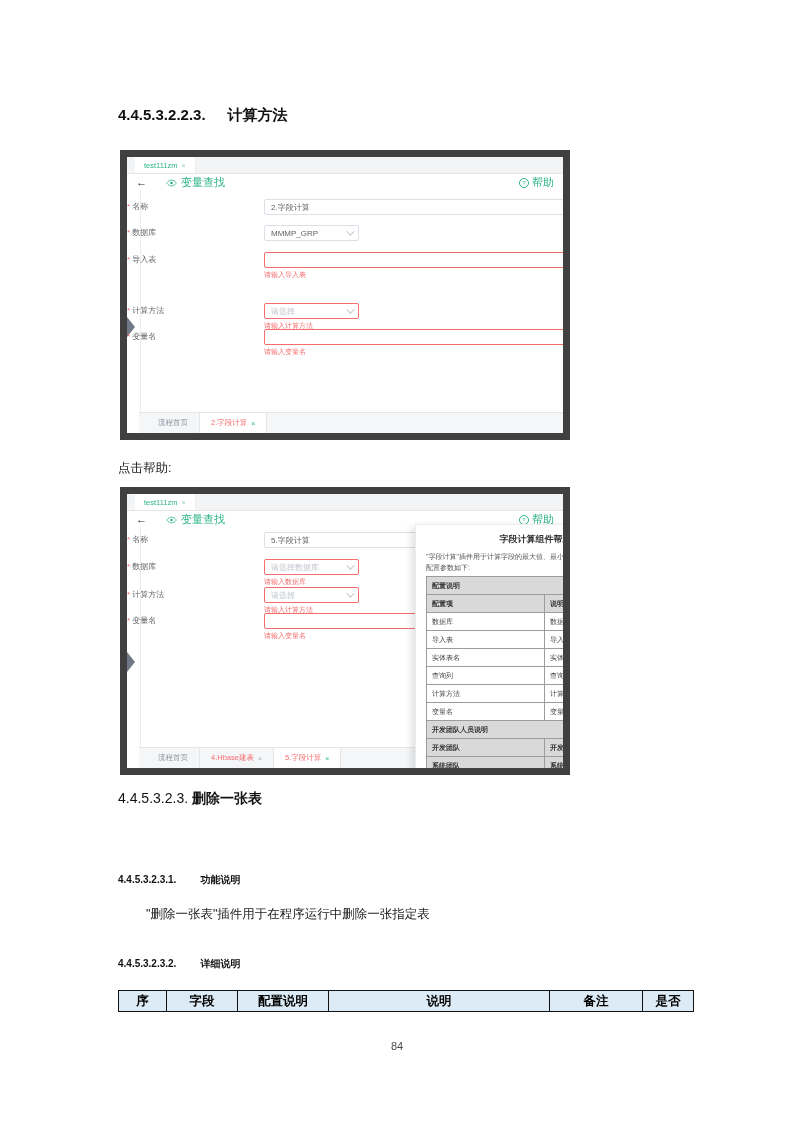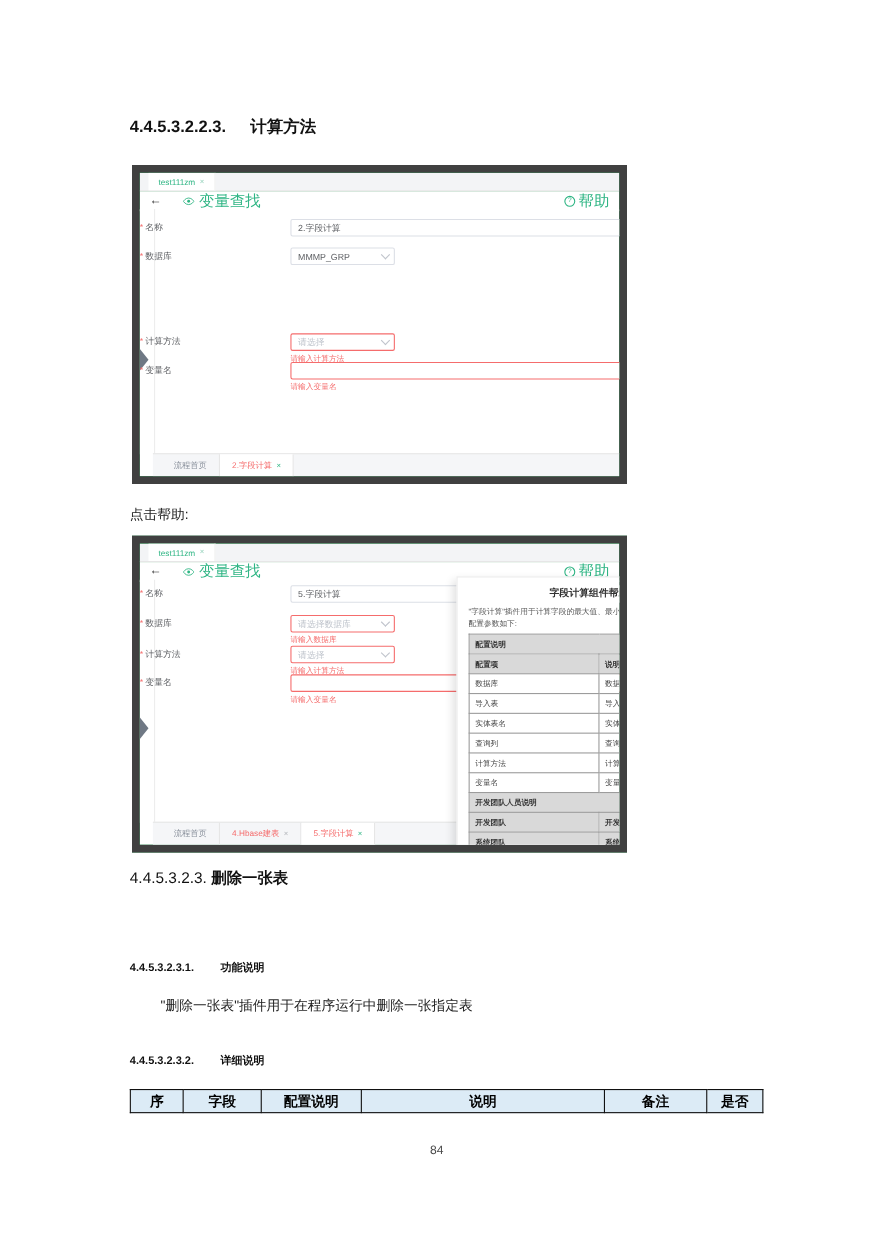--- a/index.html
+++ b/index.html
@@ -27,21 +27,21 @@
     color:#000;text-align:center;height:20px;padding:0 2px;
   }
 
   
   .shot{position:absolute;left:120px;width:450px;background:#15803d;border:7px solid #404040;box-sizing:border-box;overflow:hidden;}
   #shot1{top:150px;height:290px;}
   #shot2{top:487px;height:288px;}
   .shot-tabbar{height:16px;background:#f3f4f6;border-bottom:1px solid #e6e6e6;display:flex;align-items:stretch;padding-left:8px;}
   .shot-tab{background:#fff;display:flex;align-items:center;padding:0 9px;font-size:7.5px;color:#2db583;border-right:1px solid #eee;gap:4px;}
   .shot-tab .x{color:#8fd0b8;font-size:7px;}
-  .shot-toolbar{height:17px;background:#fff;border-bottom:1px solid #ededed;display:flex;align-items:center;padding:0 9px;font-size:14px;}
+  .shot-toolbar{height:17px;background:#fff;border-bottom:1px solid #ededed;display:flex;align-items:center;padding:0 9px;font-size:11px;}
   .back-icon{color:#222;font-size:11px;line-height:11px;font-weight:bold;}
   .back-icon::before{content:"\2190";}
   .tb-title{color:#2db583;margin-left:19px;display:flex;align-items:center;gap:4px;}
   .tb-help{margin-left:auto;color:#2db583;display:flex;align-items:center;gap:3px;}
   .qicon{display:inline-block;width:8px;height:8px;border:1px solid #2db583;border-radius:50%;font-size:6px;line-height:8px;text-align:center;color:#2db583;}
   .qicon::before{content:"?";}
   .shot-body{position:absolute;top:33px;left:0;right:0;bottom:0;background:#fff;}
   .gutter{position:absolute;left:0;top:0;bottom:20px;width:13px;border-right:1px solid #ededed;background:#fff;}
   .handle{position:absolute;left:0;width:0;height:0;border-top:10px solid transparent;border-bottom:10px solid transparent;border-left:8px solid #6f7884;}
 
@@ -118,20 +118,35 @@
     <div class="frow" style="top:35px">
       <div class="flabel"><span class="req">*</span><span>数据库</span></div>
       <div class="fctrl">
         <div class="finput" style="width:95px">
             <span>MMMP_GRP</span>
             <span class="chev"></span>
           </div>
       </div>
     </div>
 
+    <div class="frow" style="top:62px">
+      <div class="flabel"><span class="req">*</span><span>导入表</span></div>
+      <div class="fctrl">
+        <div class="igroup">
+          <div class="finput red" style="width:365px;border-radius:2px 0 0 2px"></div>
+          <div class="search-btn">
+            <svg width="9" height="9" viewBox="0 0 16 16">
+                <circle cx="6.8" cy="6.8" r="4.6" fill="none" stroke="#2db583" stroke-width="1.6"></circle>
+                <line x1="10.4" y1="10.4" x2="14.2" y2="14.2" stroke="#2db583" stroke-width="1.6"></line>
+              </svg>
+          </div>
+        </div>
+        <div class="err">请输入导入表</div>
+      </div>
+    </div>
 
 
     <div class="frow" style="top:113px">
       <div class="flabel"><span class="req">*</span><span>计算方法</span></div>
       <div class="fctrl">
         <div class="finput red" style="width:95px">
             <span class="ph">请选择</span>
             <span class="chev"></span>
           </div>
         <div class="err">请输入计算方法</div>

